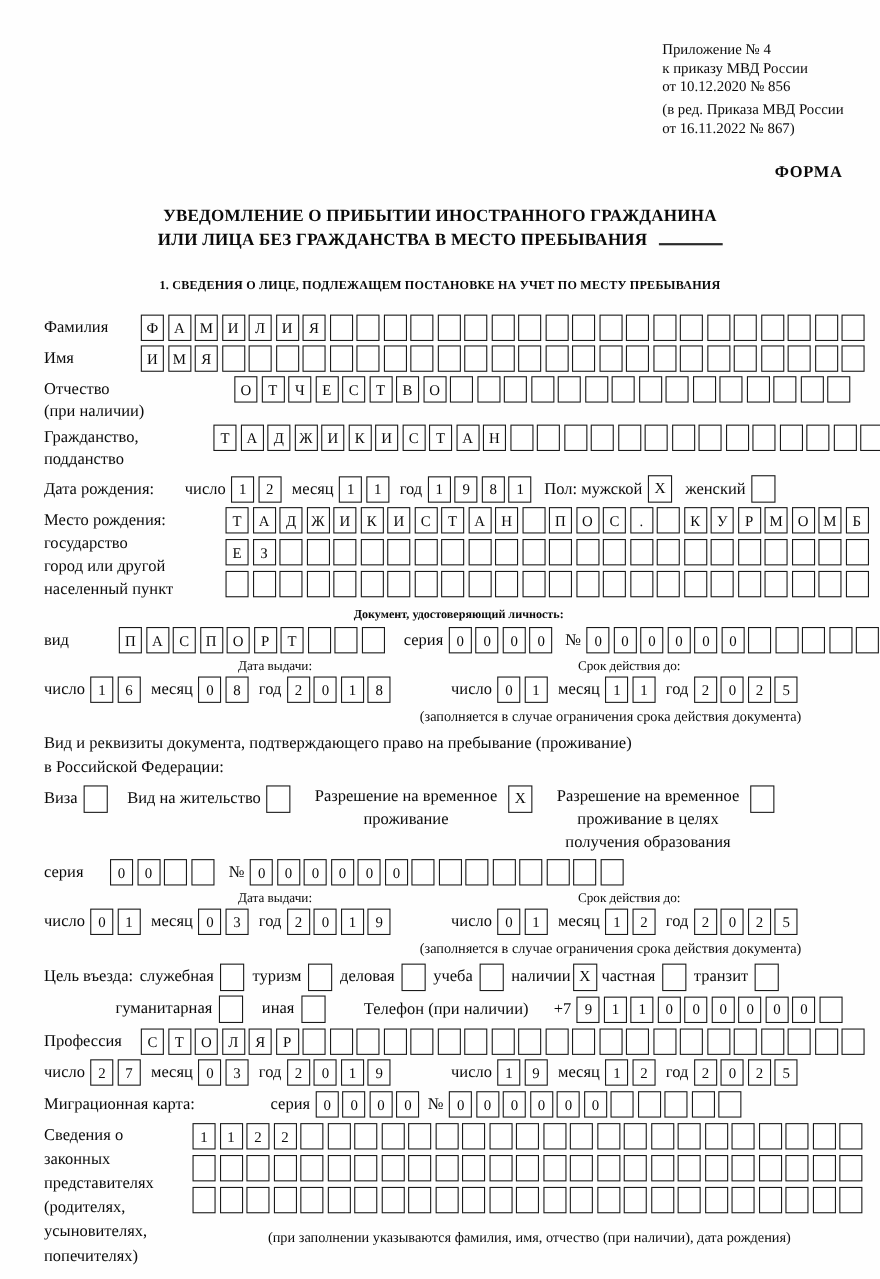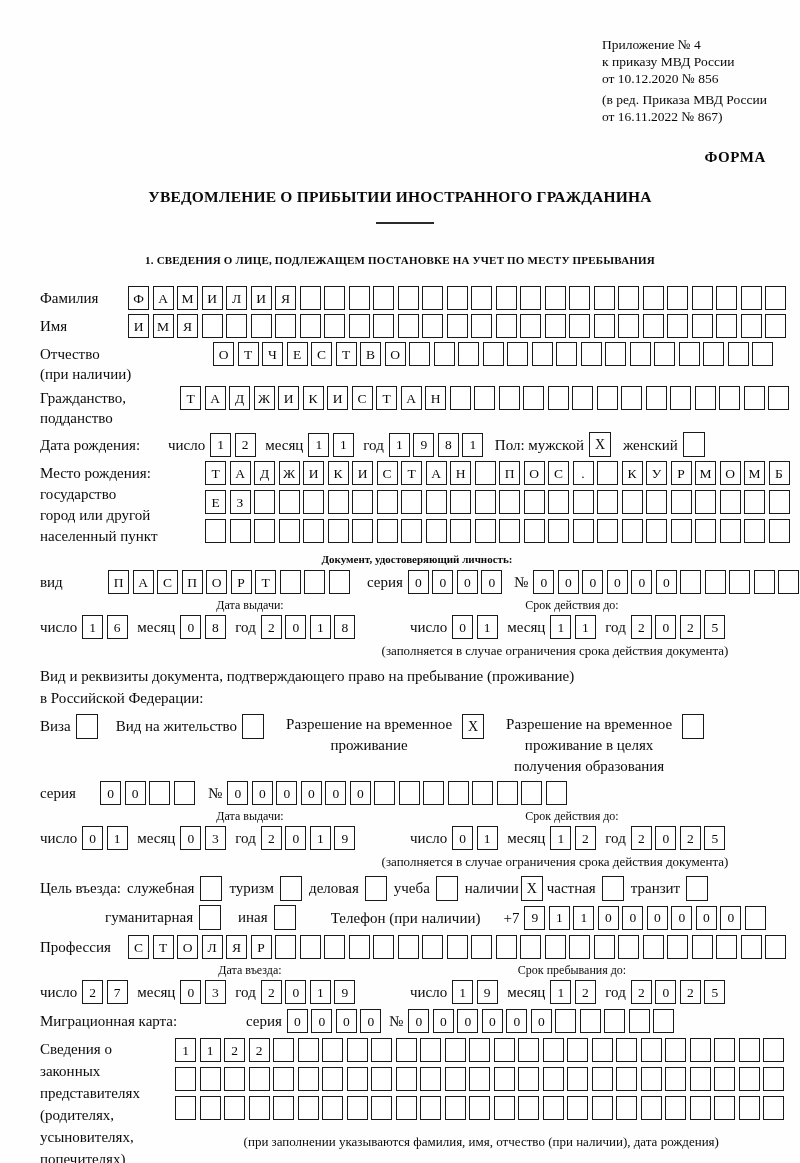--- a/index.html
+++ b/index.html
@@ -56,21 +56,21 @@
     <div>к приказу МВД России</div>
     <div>от 10.12.2020 № 856</div>
     <div class="gap">(в ред. Приказа МВД России</div>
     <div>от 16.11.2022 № 867)</div>
   </div>
 
   <div class="forma">ФОРМА</div>
 
   <div class="title">
     <div>УВЕДОМЛЕНИЕ О ПРИБЫТИИ ИНОСТРАННОГО ГРАЖДАНИНА</div>
-    <div><span class="blank-line"></span></div>
+    <div><span>ИЛИ ЛИЦА БЕЗ ГРАЖДАНСТВА В МЕСТО ПРЕБЫВАНИЯ</span><span class="blank-line"></span></div>
   </div>
 
   <div class="sect">1. СВЕДЕНИЯ О ЛИЦЕ, ПОДЛЕЖАЩЕМ ПОСТАНОВКЕ НА УЧЕТ ПО МЕСТУ ПРЕБЫВАНИЯ</div>
 
   <div class="frm">
 
     <div class="row">
       <div class="lbl" style="width:88px">Фамилия</div>
       <div class="cg">
           <div class="cell">Ф</div>
@@ -161,21 +161,21 @@
           <div class="cell"></div>
           <div class="cell"></div>
           <div class="cell"></div>
           <div class="cell"></div>
           <div class="cell"></div>
           <div class="cell"></div>
           <div class="cell"></div>
         </div>
     </div>
 
-    <div class="row" style="margin-bottom:2px;">
+    <div class="row" style="margin-bottom:2px;gap:14px;">
       <div class="lbl2" style="width:140px">
         <div>Гражданство,</div>
         <div>подданство</div>
       </div>
       <div class="cg">
           <div class="cell">Т</div>
           <div class="cell">А</div>
           <div class="cell">Д</div>
           <div class="cell">Ж</div>
           <div class="cell">И</div>
@@ -582,24 +582,20 @@
           <div class="cell"></div>
           <div class="cell"></div>
           <div class="cell"></div>
           <div class="cell"></div>
           <div class="cell"></div>
           <div class="cell"></div>
           <div class="cell"></div>
         </div>
     </div>
 
-    <div class="dhrow" style="margin-top:4px;">
-      <div class="dh-left">Дата въезда:</div>
-      <div class="dh-right">Срок пребывания до:</div>
-    </div>
 
     <div class="row vcenter">
       <div class="dg dg-left">
         <span class="dlbl first">число</span>
         <div class="cg">
             <div class="cell">2</div>
             <div class="cell">7</div>
           </div>
         <span class="dlbl">месяц</span>
         <div class="cg">

